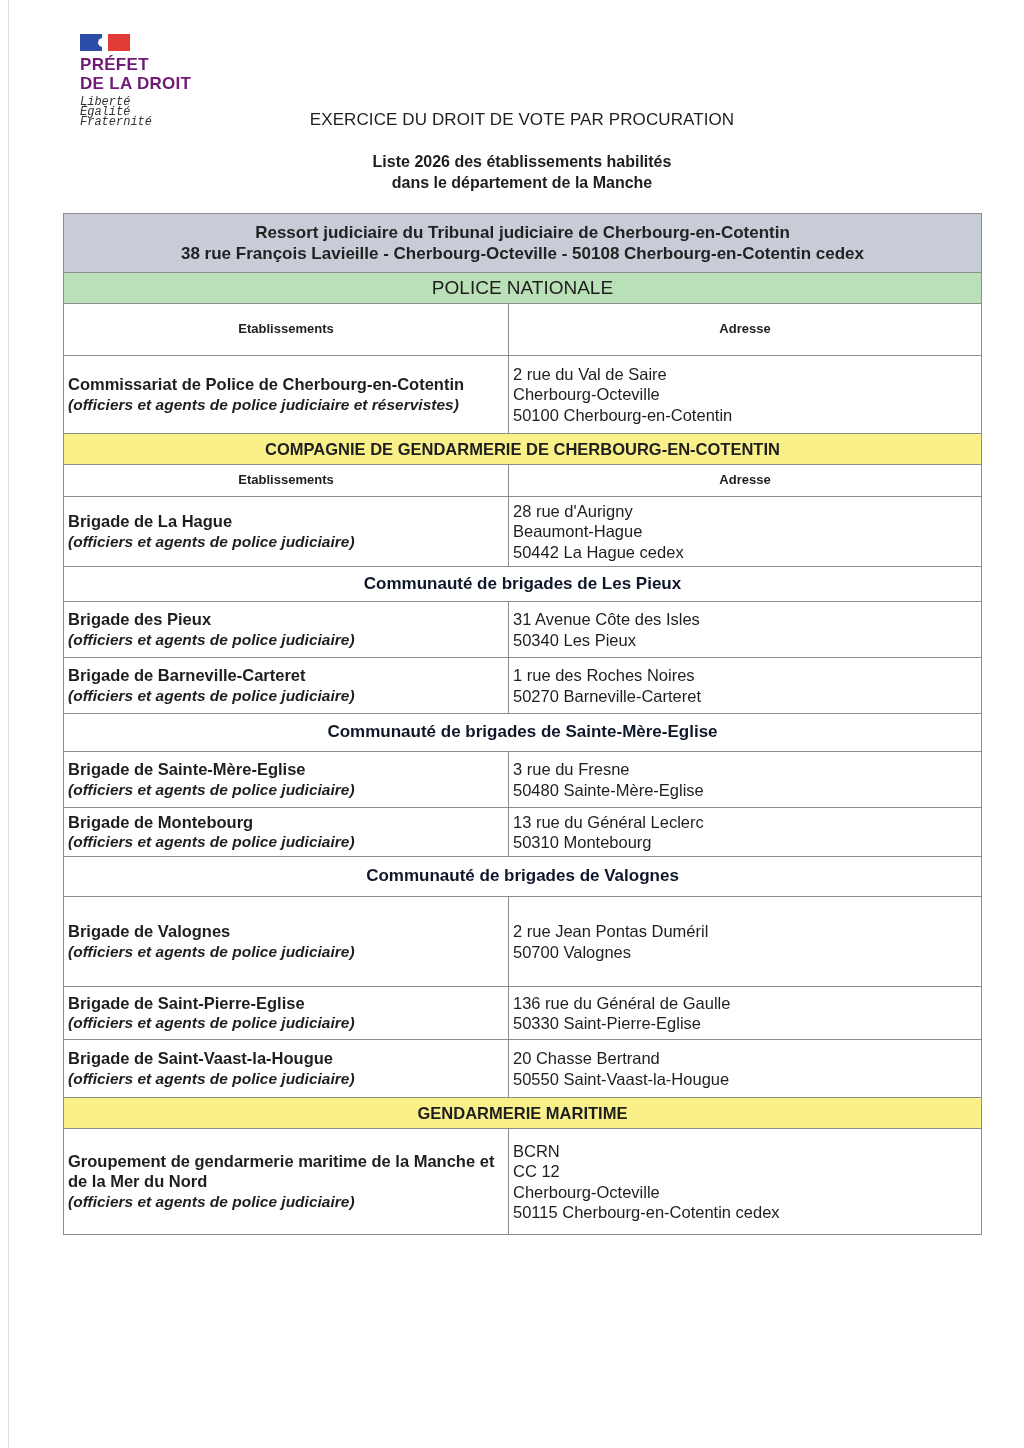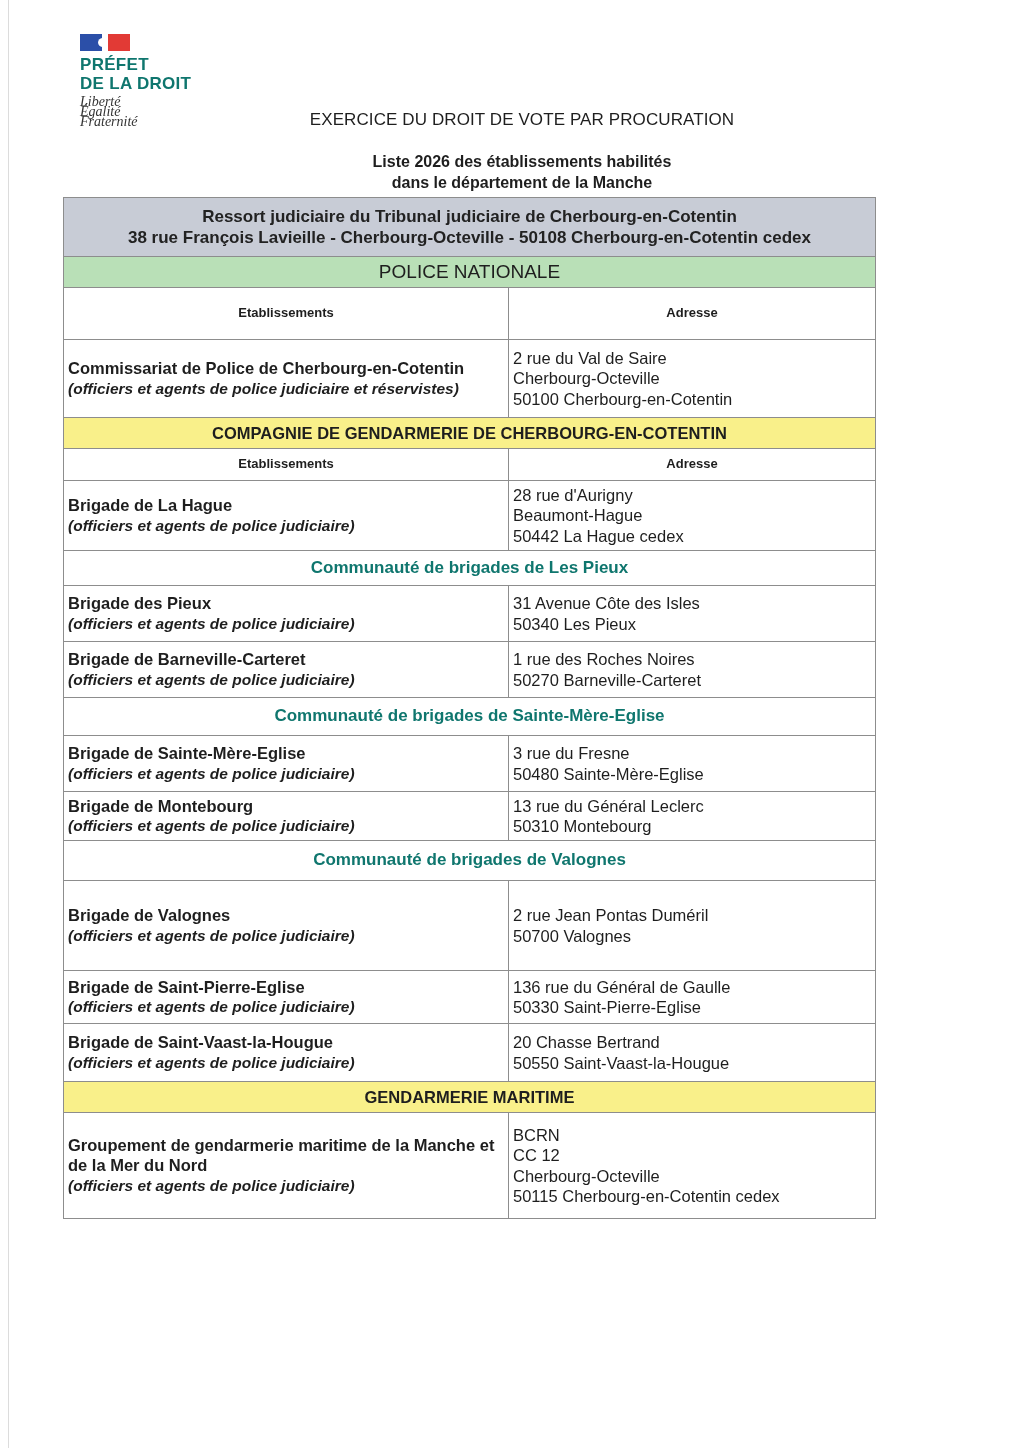--- a/index.html
+++ b/index.html
@@ -5,34 +5,34 @@
   html, body { margin: 0; padding: 0; background: #ffffff; }
   body { width: 1024px; height: 1448px; position: relative; overflow: hidden; font-family: "Liberation Sans", sans-serif; color: #1e1e1e; }
   .left-edge { position: absolute; left: 8px; top: 0; bottom: 0; width: 1px; background: #dcdcdc; }
 
   .logo { position: absolute; left: 80px; top: 34px; }
   .flag { display: flex; width: 50px; height: 17px; }
   .flag .b { width: 22px; background: #2b4fa8; position: relative; }
   .flag .w { width: 6px; background: #ffffff; }
   .flag .r { width: 22px; background: #e23a35; }
   .flag .b::after { content: ""; position: absolute; right: -6px; top: 4px; width: 10px; height: 9px; background: #ffffff; border-radius: 50% 0 50% 50%; }
-  .prefet { font-weight: bold; font-size: 17px; line-height: 19px; margin-top: 4px; letter-spacing: 0.3px; color: #0f766e; }
-  .motto { font-family: Liberation Serif, serif; font-style: italic; font-size: 14px; line-height: 10px; margin-top: 4px; color: #333; }
+  .prefet { font-weight: bold; font-size: 17px; line-height: 19px; margin-top: 4px; letter-spacing: 0.3px; color: #701a75; }
+  .motto { font-family: Liberation Mono, monospace; font-style: italic; font-size: 12px; line-height: 10px; margin-top: 4px; color: #333; }
 
   .title { position: absolute; left: 0; width: 1044px; top: 110px; text-align: center; font-size: 17px; font-weight: normal; letter-spacing: 0.1px; }
   .subtitle { position: absolute; left: 0; width: 1044px; top: 151px; text-align: center; font-size: 16px; font-weight: bold; line-height: 21px; }
 
-  table { position: absolute; left: 63px; top: 197px; width: 813px; border-collapse: collapse; table-layout: fixed; }
+  table { position: absolute; left: 63px; top: 213px; width: 919px; border-collapse: collapse; table-layout: fixed; }
   td { border: 1px solid #8d8d8d; padding: 0 4px; vertical-align: middle; font-size: 16.5px; line-height: 20.5px; }
   col.c1 { width: 445px; }
   .band-gray td { background: #c8ccd6; text-align: center; font-weight: bold; font-size: 17px; line-height: 21px; height: 58px; color: #222; }
   .band-green td { background: #b9e0b7; text-align: center; font-size: 19px; height: 30px; }
   .band-yellow td { background: #f9f08a; text-align: center; font-weight: bold; font-size: 16.5px; height: 30px; }
   .head td { text-align: center; font-weight: bold; font-size: 13px; }
-  .sub td { text-align: center; font-weight: bold; color: #0f766e; font-size: 17px; height: 34px; }
+  .sub td { text-align: center; font-weight: bold; color: #0f172a; font-size: 17px; height: 34px; }
   .name { font-weight: bold; }
   .note { font-style: italic; font-weight: bold; font-size: 15.5px; }
   .addr div { line-height: 20.5px; }
 </style>
 </head>
 <body>
 
 <div class="left-edge"></div>
 
 <div class="logo">

